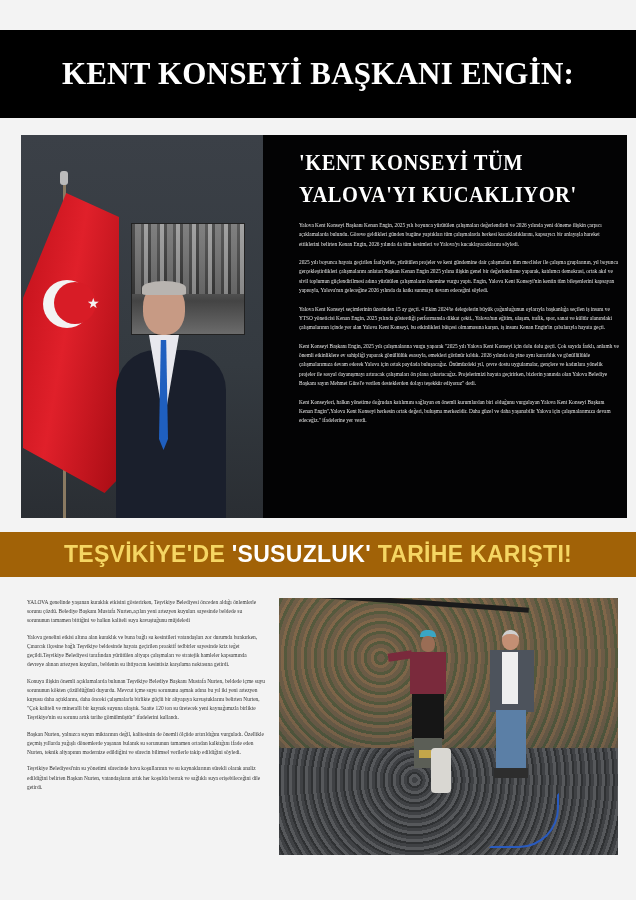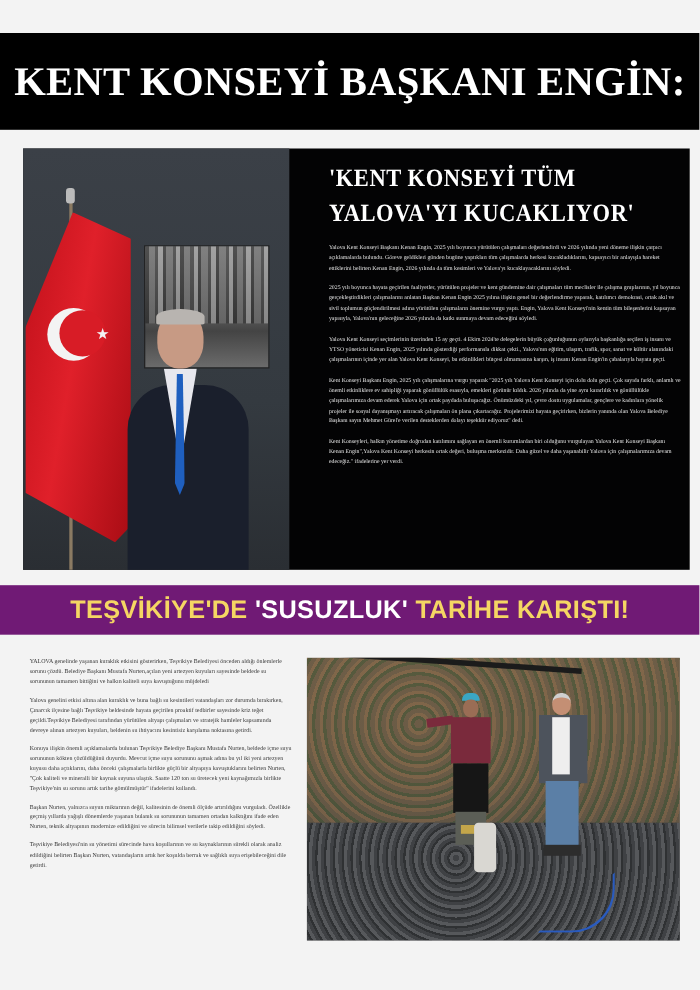--- a/index.html
+++ b/index.html
@@ -5,21 +5,21 @@
   * { margin:0; padding:0; box-sizing:border-box; }
   html, body { width:636px; height:900px; background:#f3f3f3; overflow:hidden; }
   body { position:relative; font-family:"Liberation Serif", serif; }
 
   .top-banner {
     position:absolute; left:0; top:30px; width:636px; height:88px;
     background:#000; display:flex; align-items:center; justify-content:center;
   }
   .top-banner h1 {
     color:#fff; font-family:"Liberation Serif", serif; font-weight:bold;
-    font-size:37px; letter-spacing:0.2px; white-space:nowrap;
+    font-size:31px; letter-spacing:0.2px; white-space:nowrap;
   }
 
   .story1 {
     position:absolute; left:21px; top:135px; width:606px; height:383px;
     background:#030304;
   }
   .photo1 {
     position:absolute; left:0; top:0; width:242px; height:383px;
     background:linear-gradient(180deg,#3b4047 0%,#343a40 60%,#2a2e33 100%);
     overflow:hidden;
@@ -80,21 +80,21 @@
     font-size:20.5px; line-height:29px; letter-spacing:0.5px; transform:scaleY(1.1);
     transform-origin:top left;
   }
   .story1-body {
     position:absolute; left:20px; top:86px; width:320px;
     color:#e8e8e8; font-size:5.3px; line-height:9.3px;
   }
   .story1-body p { margin-bottom:9.3px; }
 
   .mid-banner {
-    position:absolute; left:0; top:532px; width:636px; height:45px; background:#701a75;
+    position:absolute; left:0; top:532px; width:636px; height:45px; background:#a16207;
     display:flex; align-items:center; justify-content:center;
   }
   .mid-banner h2 {
     font-family:"Liberation Sans", sans-serif; font-weight:bold; font-size:23px;
     white-space:nowrap; letter-spacing:0.3px;
   }
   .mid-banner .yellow { color:#f5d663; }
   .mid-banner .white { color:#fff; }
 
   .story2-text {

